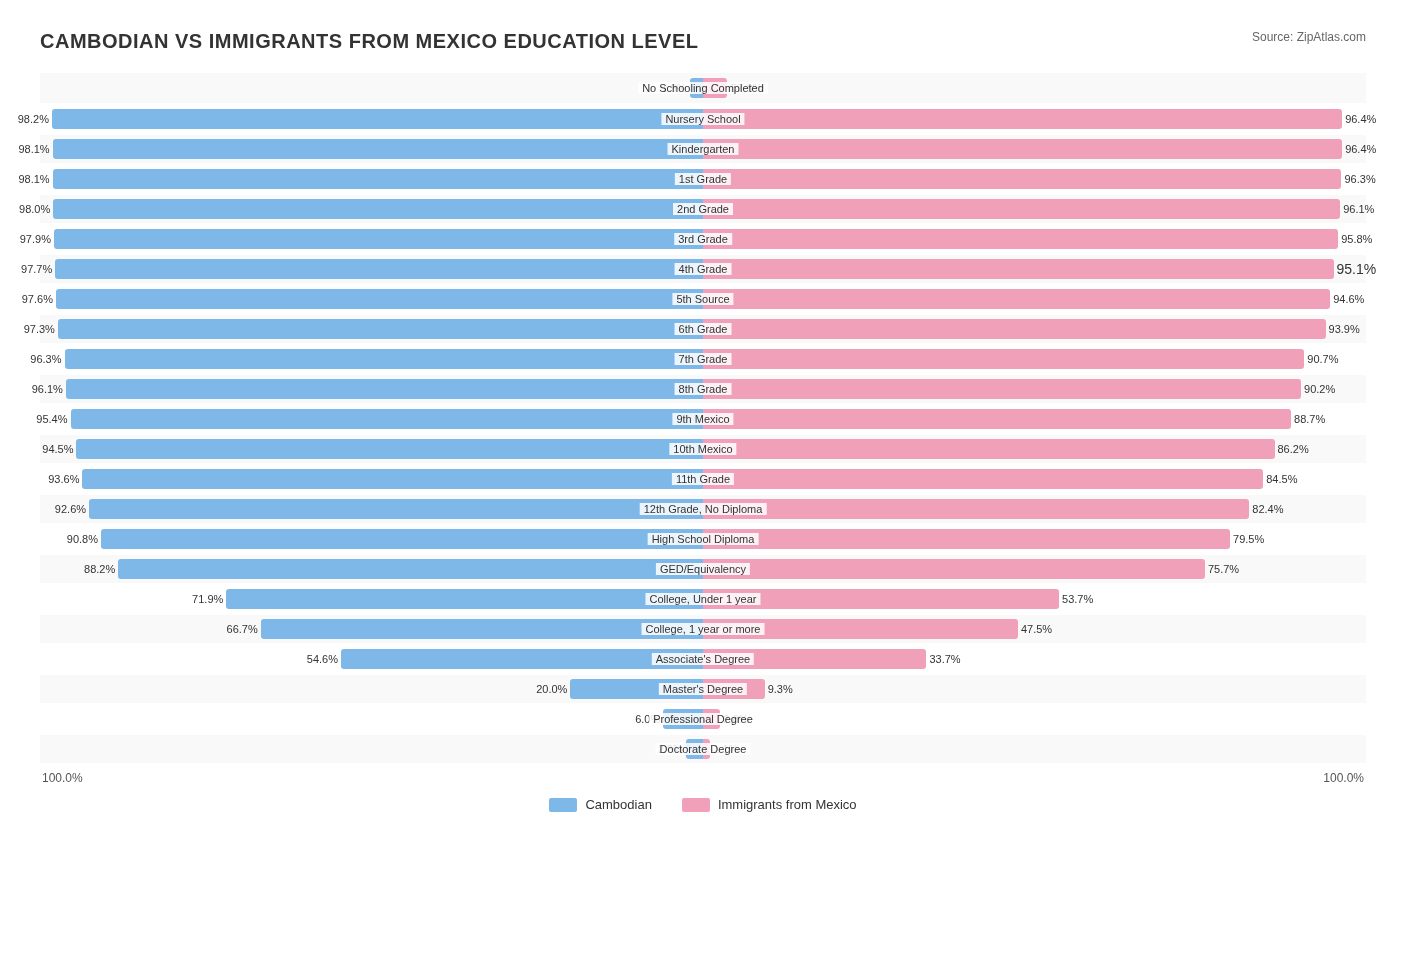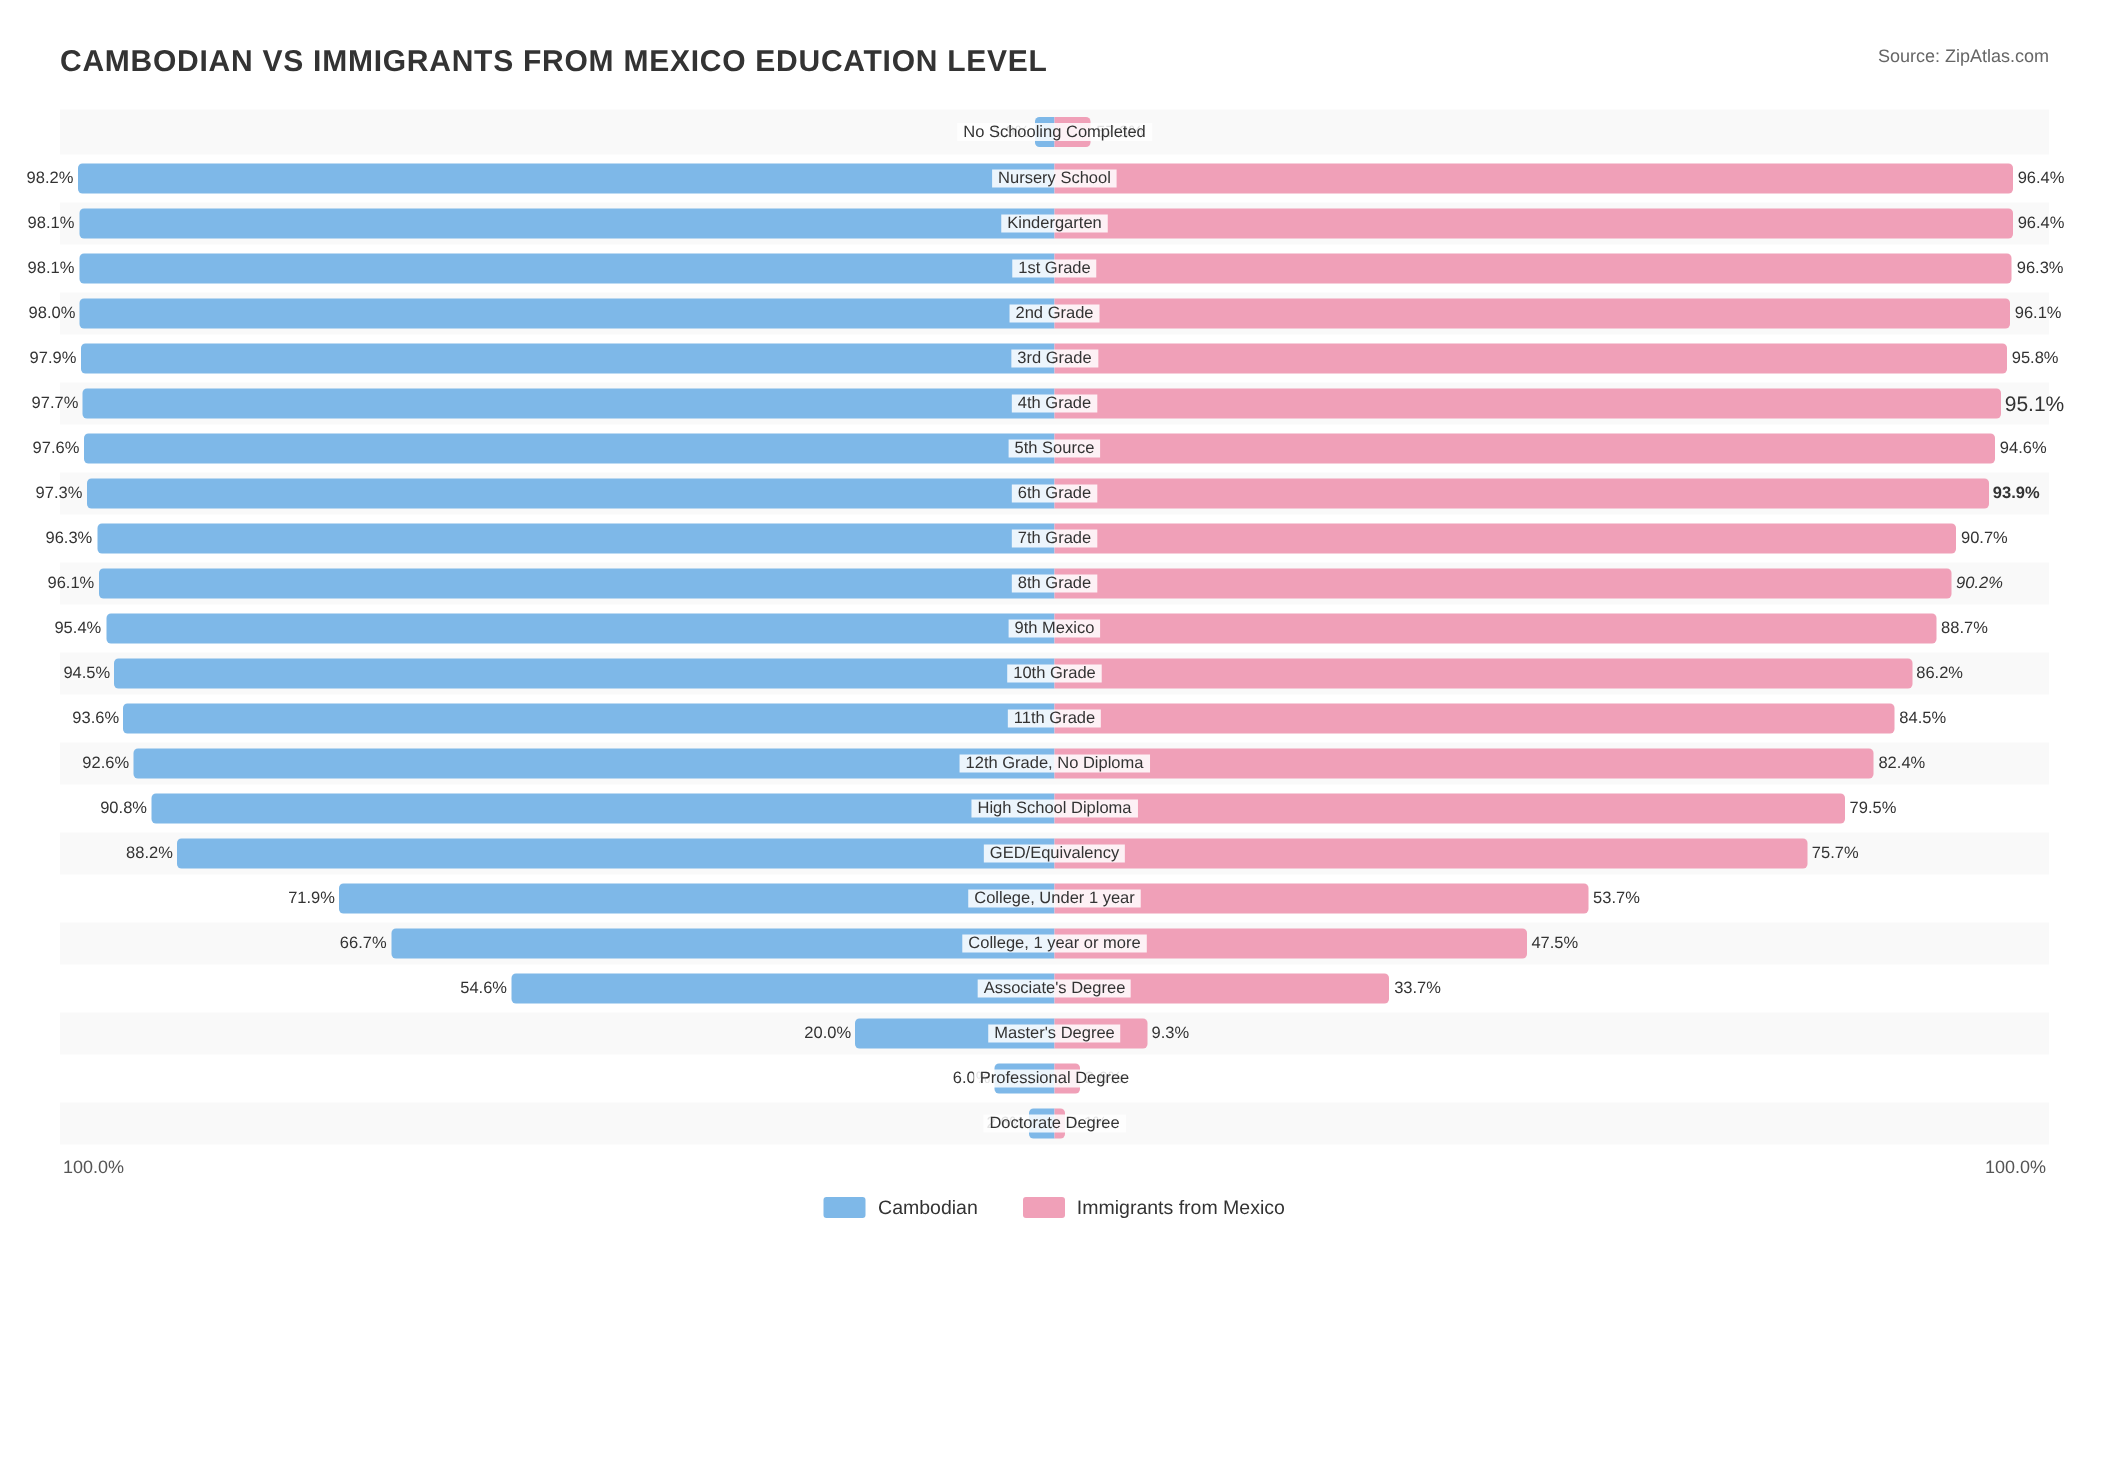--- a/index.html
+++ b/index.html
@@ -150,50 +150,50 @@
         <div style="position: absolute; right: 50%; height: 20px; background: rgb(126, 184, 232); border-radius: 3px 0px 0px 3px; width: 48.8%;"></div>
         <div style="position: absolute; left: 50%; height: 20px; background: rgb(240, 160, 184); border-radius: 0px 3px 3px 0px; width: 47.3%;"></div>
         <span style="position: absolute; right: calc(98.8% + 3px); font-size: 11px; color: rgb(51, 51, 51); white-space: nowrap; font-weight: 500;">97.6%</span>
         <span style="position: absolute; left: calc(97.3% + 3px); font-size: 11px; color: rgb(51, 51, 51); white-space: nowrap; font-weight: 500;">94.6%</span>
         <span class="label-center">5th Source</span>
       </div>
       <div class="bar-row">
         <div style="position: absolute; right: 50%; height: 20px; background: rgb(126, 184, 232); border-radius: 3px 0px 0px 3px; width: 48.65%;"></div>
         <div style="position: absolute; left: 50%; height: 20px; background: rgb(240, 160, 184); border-radius: 0px 3px 3px 0px; width: 46.95%;"></div>
         <span style="position: absolute; right: calc(98.65% + 3px); font-size: 11px; color: rgb(51, 51, 51); white-space: nowrap; font-weight: 500;">97.3%</span>
-        <span style="position: absolute; left: calc(96.95% + 3px); font-size: 11px; color: rgb(51, 51, 51); white-space: nowrap; font-weight: 700; text-align: right;">93.9%</span>
+        <span style="position: absolute; left: calc(96.95% + 3px); font-size: 11px; color: rgb(51, 51, 51); white-space: nowrap; font-weight: 400; text-align: right;">93.9%</span>
         <span class="label-center">6th Grade</span>
       </div>
       <div class="bar-row">
         <div style="position: absolute; right: 50%; height: 20px; background: rgb(126, 184, 232); border-radius: 3px 0px 0px 3px; width: 48.15%;"></div>
         <div style="position: absolute; left: 50%; height: 20px; background: rgb(240, 160, 184); border-radius: 0px 3px 3px 0px; width: 45.35%;"></div>
         <span style="position: absolute; right: calc(98.15% + 3px); font-size: 11px; color: rgb(51, 51, 51); white-space: nowrap; font-weight: 500;">96.3%</span>
         <span style="position: absolute; left: calc(95.35% + 3px); font-size: 11px; color: rgb(51, 51, 51); white-space: nowrap; font-weight: 500;">90.7%</span>
         <span class="label-center">7th Grade</span>
       </div>
       <div class="bar-row">
         <div style="position: absolute; right: 50%; height: 20px; background: rgb(126, 184, 232); border-radius: 3px 0px 0px 3px; width: 48.05%;"></div>
         <div style="position: absolute; left: 50%; height: 20px; background: rgb(240, 160, 184); border-radius: 0px 3px 3px 0px; width: 45.1%;"></div>
         <span style="position: absolute; right: calc(98.05% + 3px); font-size: 11px; color: rgb(51, 51, 51); white-space: nowrap; font-weight: 500;">96.1%</span>
-        <span style="position: absolute; left: calc(95.1% + 3px); font-size: 11px; color: rgb(51, 51, 51); white-space: nowrap; font-weight: 500; font-style: italic;">90.2%</span>
+        <span style="position: absolute; left: calc(95.1% + 3px); font-size: 11px; color: rgb(51, 51, 51); white-space: nowrap; font-weight: 500;">90.2%</span>
         <span class="label-center">8th Grade</span>
       </div>
       <div class="bar-row">
         <div style="position: absolute; right: 50%; height: 20px; background: rgb(126, 184, 232); border-radius: 3px 0px 0px 3px; width: 47.7%;"></div>
         <div style="position: absolute; left: 50%; height: 20px; background: rgb(240, 160, 184); border-radius: 0px 3px 3px 0px; width: 44.35%;"></div>
         <span style="position: absolute; right: calc(97.7% + 3px); font-size: 11px; color: rgb(51, 51, 51); white-space: nowrap; font-weight: 500;">95.4%</span>
         <span style="position: absolute; left: calc(94.35% + 3px); font-size: 11px; color: rgb(51, 51, 51); white-space: nowrap; font-weight: 500;">88.7%</span>
         <span class="label-center">9th Mexico</span>
       </div>
       <div class="bar-row">
         <div style="position: absolute; right: 50%; height: 20px; background: rgb(126, 184, 232); border-radius: 3px 0px 0px 3px; width: 47.25%;"></div>
         <div style="position: absolute; left: 50%; height: 20px; background: rgb(240, 160, 184); border-radius: 0px 3px 3px 0px; width: 43.1%;"></div>
         <span style="position: absolute; right: calc(97.25% + 3px); font-size: 11px; color: rgb(51, 51, 51); white-space: nowrap; font-weight: 500;">94.5%</span>
         <span style="position: absolute; left: calc(93.1% + 3px); font-size: 11px; color: rgb(51, 51, 51); white-space: nowrap; font-weight: 500;">86.2%</span>
-        <span class="label-center">10th Grade</span>
+        <span class="label-center">10th Mexico</span>
       </div>
       <div class="bar-row">
         <div style="position: absolute; right: 50%; height: 20px; background: rgb(126, 184, 232); border-radius: 3px 0px 0px 3px; width: 46.8%;"></div>
         <div style="position: absolute; left: 50%; height: 20px; background: rgb(240, 160, 184); border-radius: 0px 3px 3px 0px; width: 42.25%;"></div>
         <span style="position: absolute; right: calc(96.8% + 3px); font-size: 11px; color: rgb(51, 51, 51); white-space: nowrap; font-weight: 500;">93.6%</span>
         <span style="position: absolute; left: calc(92.25% + 3px); font-size: 11px; color: rgb(51, 51, 51); white-space: nowrap; font-weight: 500;">84.5%</span>
         <span class="label-center">11th Grade</span>
       </div>
       <div class="bar-row">
         <div style="position: absolute; right: 50%; height: 20px; background: rgb(126, 184, 232); border-radius: 3px 0px 0px 3px; width: 46.3%;"></div>

